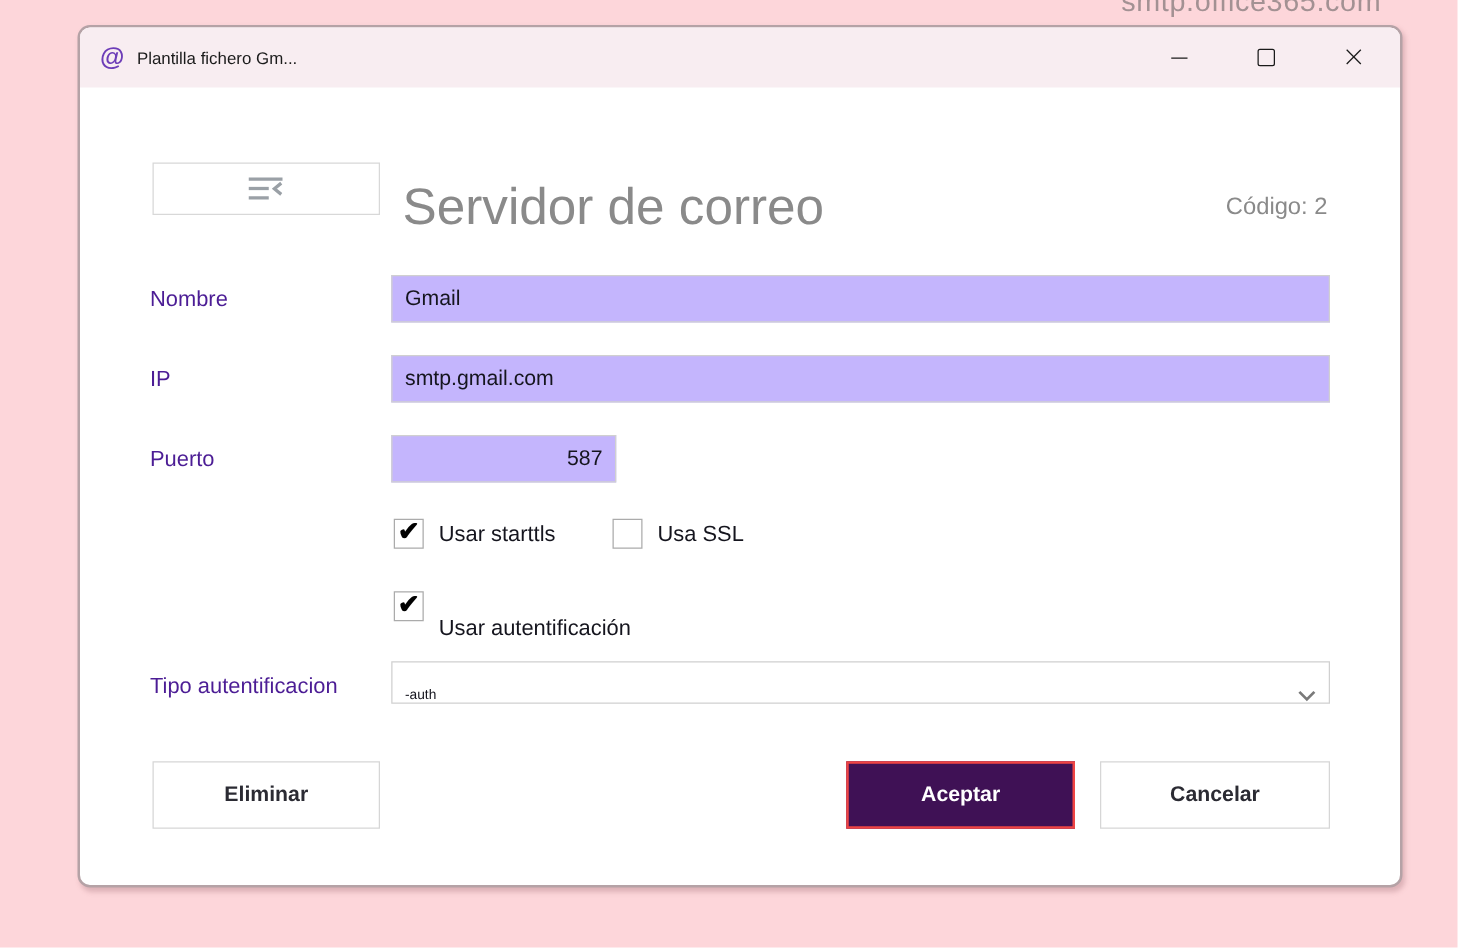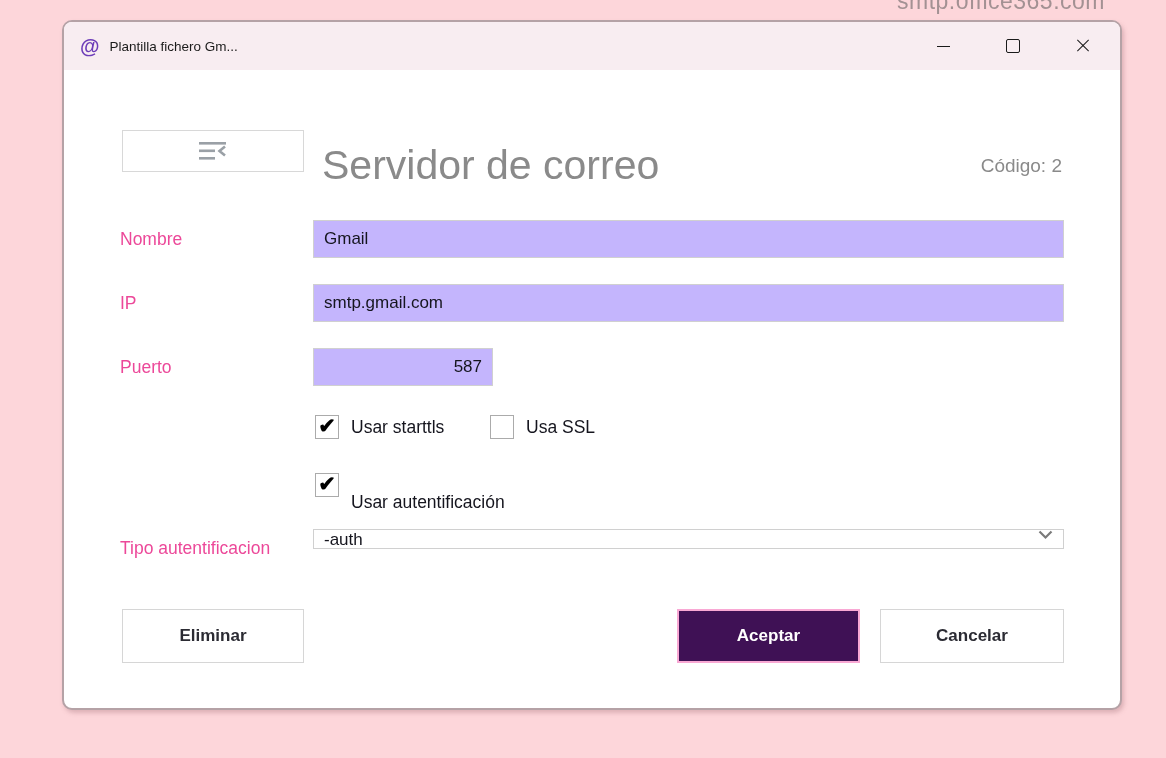--- a/index.html
+++ b/index.html
@@ -54,58 +54,58 @@
   .page-title{
     position:absolute;left:258px;top:120px;
     font-size:41px;color:#8a8a8a;
   }
   .code-label{
     position:absolute;right:58px;top:133px;
     font-size:19px;color:#8a8a8a;
   }
   
   .field-label{
-    position:absolute;left:56px;font-size:17.5px;color:#ec4899;line-height:22px;
+    position:absolute;left:56px;font-size:17.5px;color:#4c1d95;line-height:22px;
   }
   .text-input{
     position:absolute;left:249px;width:751px;height:38px;box-sizing:border-box;
     border:1px solid #d0d0d0;background:#c4b5fd;border-radius:0;
     font-family:"Liberation Sans", sans-serif;font-size:17px;color:#15151e;
     padding:0 10px;outline:none;
   }
   .text-input.small{width:180px;text-align:right;}
   .checkbox{
     position:absolute;width:24px;height:24px;background:#fff;
     border:1px solid #ababab;box-sizing:border-box;
     display:flex;align-items:center;justify-content:center;cursor:default;
   }
   .checkbox .mark{
     font-size:21px;font-weight:bold;color:#000;line-height:1;margin-top:-3px;
   }
   .checkbox-label{
     position:absolute;font-size:17.5px;color:#15151e;line-height:22px;
   }
   .select{
-    position:absolute;left:249px;top:507px;width:751px;height:20px;box-sizing:border-box;
+    position:absolute;left:249px;top:507px;width:751px;height:34px;box-sizing:border-box;
     border:1px solid #d0d0d0;background:#fff;
-    display:flex;align-items:flex-start;padding:0 10px;
-    font-size:17px;color:#15151e;cursor:default;
+    display:flex;align-items:flex-end;padding:0 10px;
+    font-size:11px;color:#15151e;cursor:default;
   }
   .select .chevron{margin-left:auto;}
   
   .btn{
     position:absolute;top:587px;height:54px;box-sizing:border-box;
     display:flex;align-items:center;justify-content:center;
     font-size:17px;font-weight:bold;cursor:default;
   }
   .btn.secondary{
     background:#fff;border:1px solid #d6d6d6;color:#2b2b33;
   }
   .btn.primary{
-    background:#3f1155;border:2px solid #f9a8d4;color:#ffffff;
+    background:#3f1155;border:2px solid #ef4444;color:#ffffff;
   }
   .btn-eliminar{left:58px;width:182px;}
   .btn-aceptar{left:613px;width:183px;}
   .btn-cancelar{left:816px;width:184px;}
 </style>
 </head>
 <body>
 
 <div class="bg-text">smtp.office365.com</div>
 

